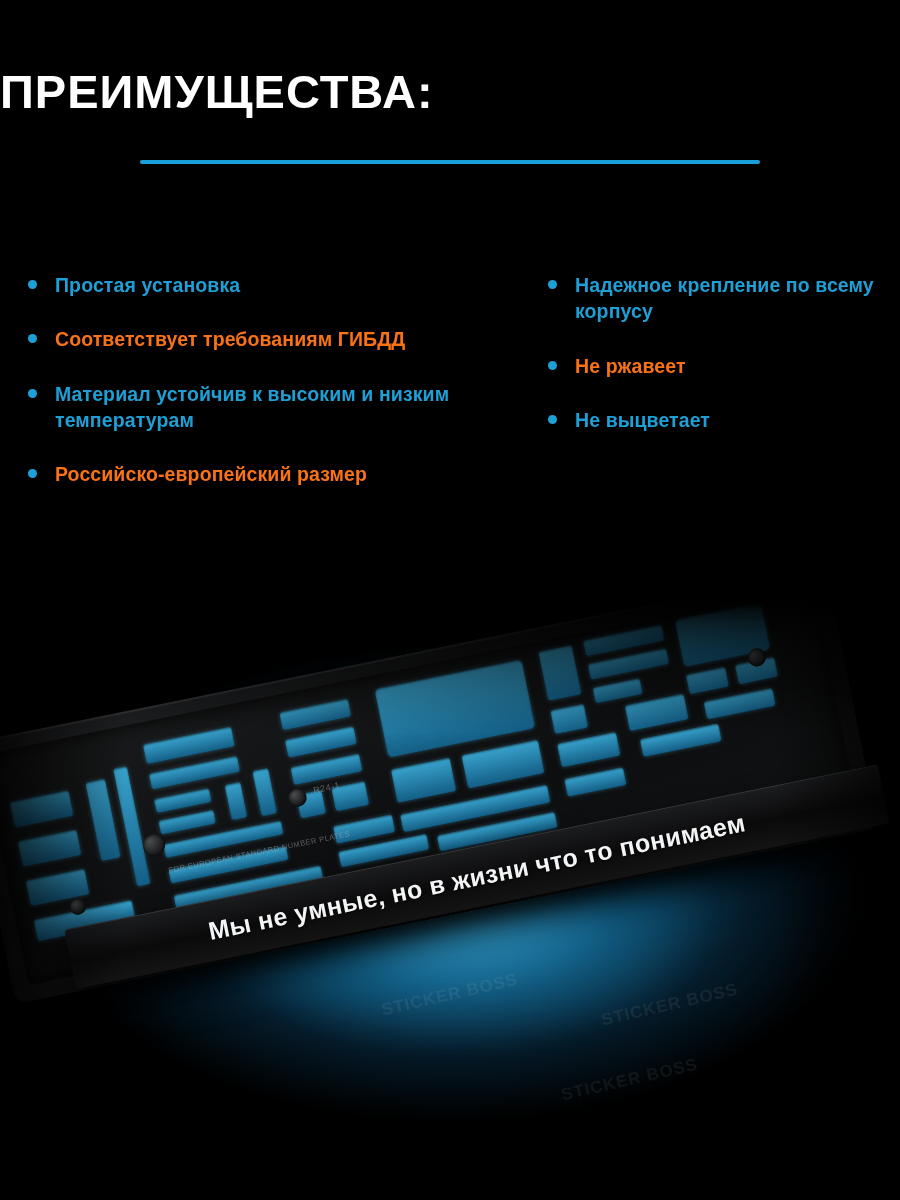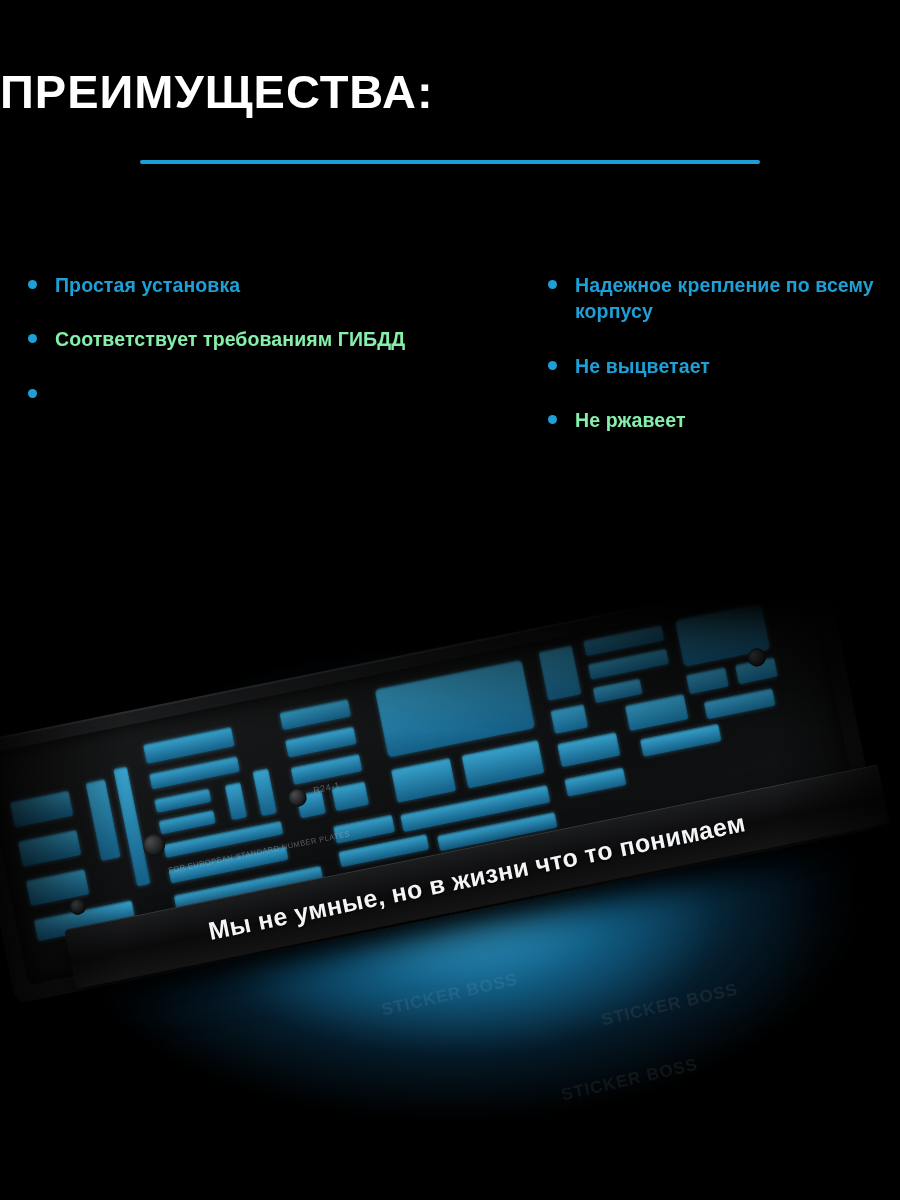--- a/index.html
+++ b/index.html
@@ -86,21 +86,21 @@
     margin-right: 18px;
   }
   .bullet-text {
     color: #1e9fd6;
     font-size: 19.5px;
     font-weight: bold;
     line-height: 1.35;
     letter-spacing: 0.1px;
   }
   .bullet-text.white {
-    color: #86efac;
+    color: #f97316;
   }
 
   
   .photo {
     position: absolute;
     left: 0;
     top: 600px;
     width: 900px;
     height: 600px;
     overflow: hidden;
@@ -238,42 +238,47 @@
       <div class="bullet-row">
         <span class="dot"></span>
         <span class="bullet-text">Простая установка</span>
       </div>
 
       <div class="bullet-row">
         <span class="dot"></span>
         <span class="bullet-text white">Соответствует требованиям ГИБДД</span>
       </div>
 
-
-      <div class="bullet-row">
-        <span class="dot"></span>
+      <div class="bullet-row">
+        <span class="dot"></span>
+        <span class="bullet-text">Материал устойчив к высоким и низким температурам</span>
+      </div>
+
+      <div class="bullet-row">
+        <span class="dot"></span>
+        <span class="bullet-text white">Российско-европейский размер</span>
       </div>
 
     </div>
 
     <div class="col col-right">
 
       <div class="bullet-row">
         <span class="dot"></span>
         <span class="bullet-text">Надежное крепление по всему корпусу</span>
       </div>
 
       <div class="bullet-row">
         <span class="dot"></span>
+        <span class="bullet-text white">Не ржавеет</span>
+      </div>
+
+      <div class="bullet-row">
+        <span class="dot"></span>
         <span class="bullet-text">Не выцветает</span>
-      </div>
-
-      <div class="bullet-row">
-        <span class="dot"></span>
-        <span class="bullet-text white">Не ржавеет</span>
       </div>
 
     </div>
   </div>
 
   <div class="photo">
 
     <div class="glow"></div>
     <div class="glow2"></div>
 

